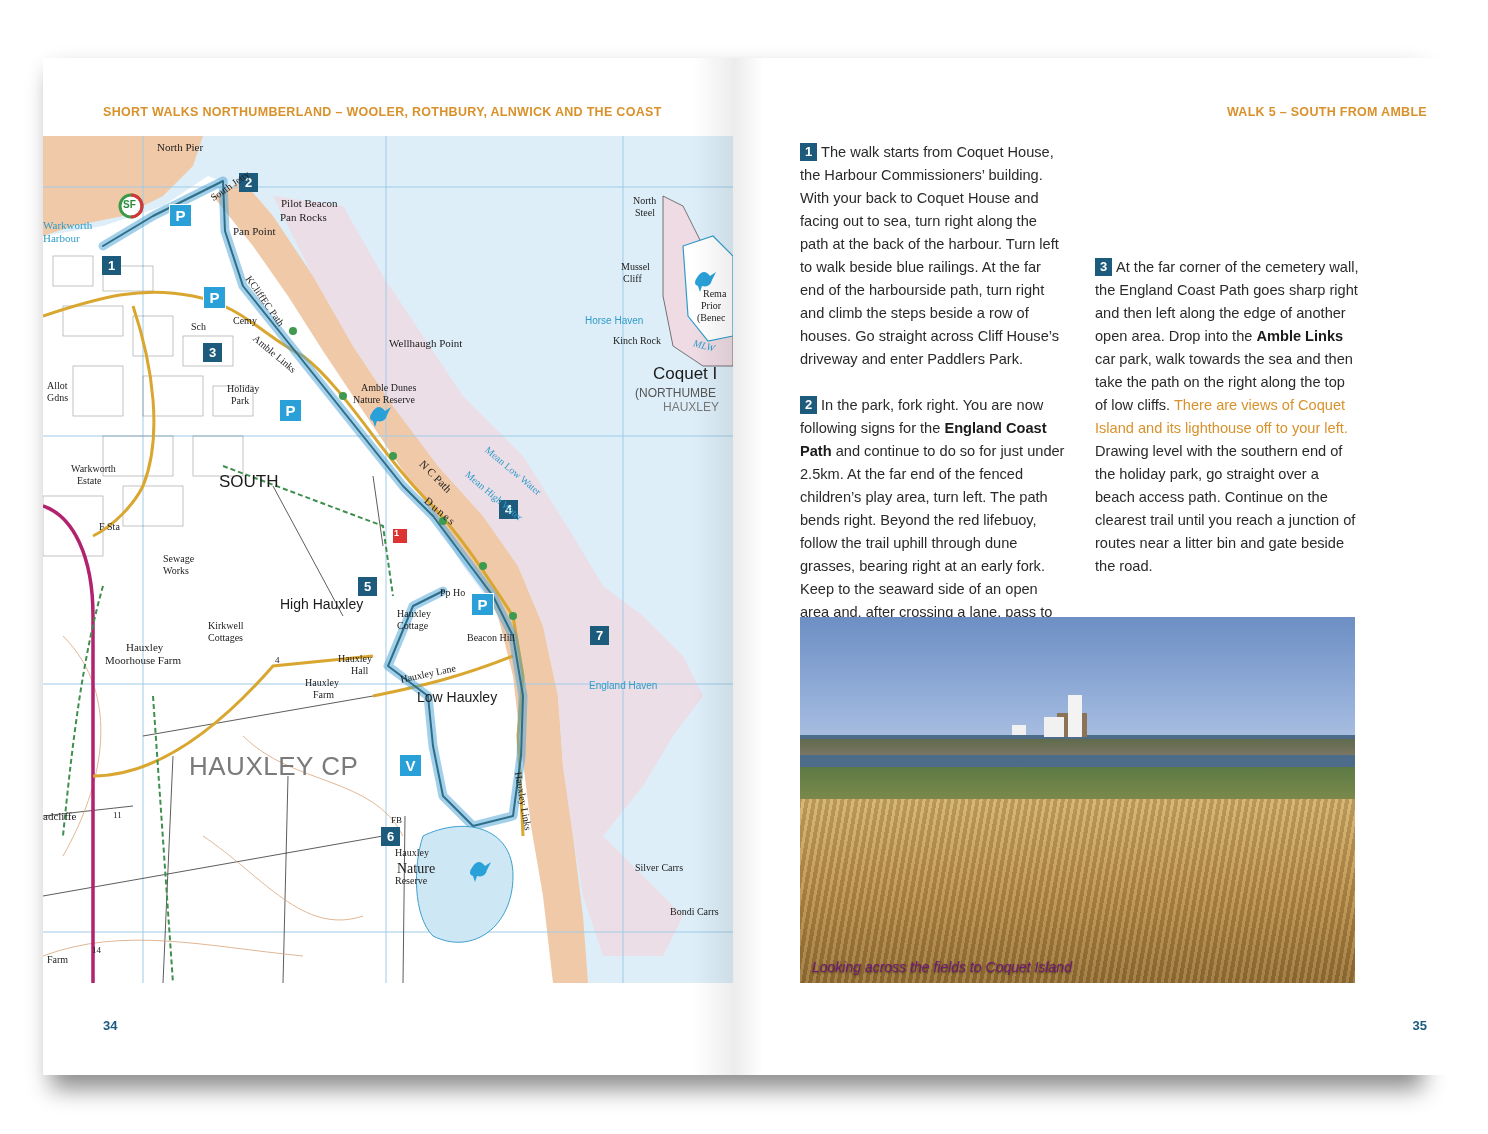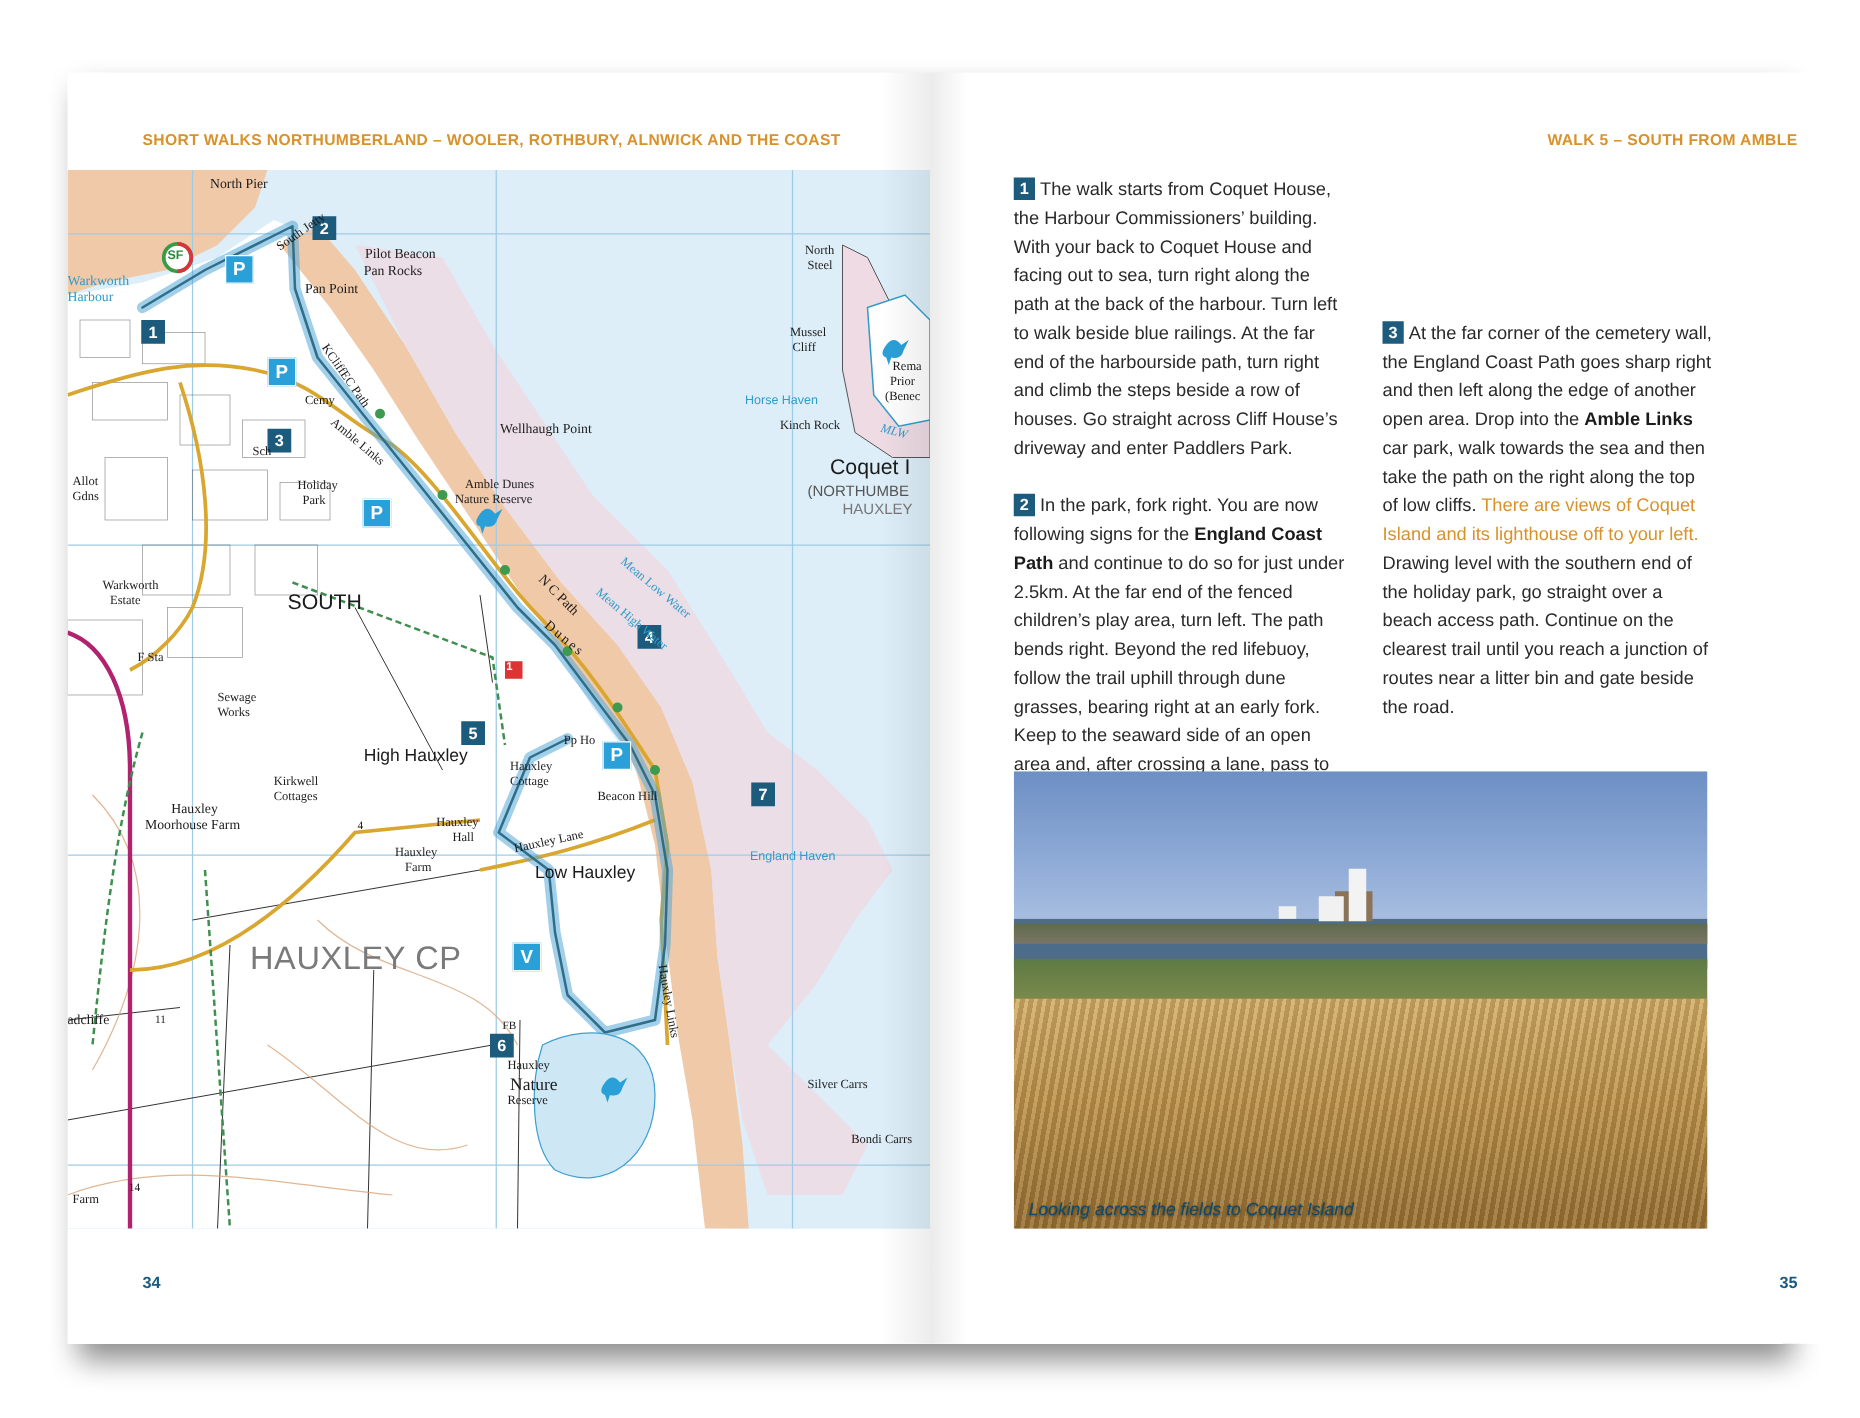--- a/index.html
+++ b/index.html
@@ -1,17 +1,17 @@
 <!DOCTYPE html>
 <html><head>
 <meta charset="utf-8">
 <style>
   html,body{margin:0;padding:0;}
   body{width:1488px;height:1134px;background:#ffffff;position:relative;overflow:hidden;font-family:"Liberation Sans",sans-serif;}
-  .spread{position:absolute;left:54px;top:58px;width:1372px;height:1017px;box-shadow:8px 14px 22px rgba(0,0,0,0.45);}
+  .spread{position:absolute;left:43px;top:58px;width:1372px;height:1017px;box-shadow:8px 14px 22px rgba(0,0,0,0.45);}
   .page{position:absolute;top:0;height:1017px;background:#fff;}
   .page.left{left:0;width:690px;}
   .page.right{left:690px;width:752px;}
   .gutter-l{position:absolute;right:0;top:0;width:40px;height:100%;background:linear-gradient(to right,rgba(0,0,0,0),rgba(0,0,0,0.07));}
   .gutter-r{position:absolute;left:0;top:0;width:30px;height:100%;background:linear-gradient(to left,rgba(0,0,0,0),rgba(0,0,0,0.08));}
   .running-head{position:absolute;top:47px;font-family:"Liberation Sans",sans-serif;font-weight:bold;font-size:12.5px;letter-spacing:0.3px;color:#d9922b;white-space:nowrap;}
   .running-head.left{left:60px;}
   .running-head.right{right:58px;}
   .folio{position:absolute;top:960px;font-weight:bold;font-size:13px;color:#1a5a80;}
   .folio.left{left:60px;}
@@ -41,21 +41,21 @@
   .sea2{position:absolute;left:0;top:118px;width:100%;height:40px;background:#4d6c8a;}
   .island{position:absolute;left:0;top:118px;width:100%;height:20px;}
   .grass{position:absolute;left:0;top:150px;width:100%;height:38px;background:linear-gradient(#5d7a45,#7f8c4c);}
   .field{position:absolute;left:0;top:182px;width:100%;height:184px;background:
      repeating-linear-gradient(100deg,rgba(120,85,30,0.25) 0 2px,rgba(255,230,170,0.18) 2px 5px,rgba(100,70,25,0.2) 5px 7px),
      linear-gradient(#cfae6c,#b88f4c 45%,#8f6a33);}
   .lighthouse{position:absolute;left:268px;top:78px;width:14px;height:42px;background:#f3f3f3;}
   .lh-base{position:absolute;left:257px;top:96px;width:30px;height:24px;background:#8a7357;}
   .house1{position:absolute;left:244px;top:100px;width:20px;height:20px;background:#f1f1f1;}
   .house2{position:absolute;left:212px;top:108px;width:14px;height:10px;background:#f1f1f1;}
-  .caption{position:absolute;left:12px;bottom:8px;color:#0c4a6e;font-style:italic;font-size:14px;font-family:"Liberation Sans",sans-serif;text-shadow:0 1px 2px rgba(0,0,0,0.5);}
+  .caption{position:absolute;left:12px;bottom:8px;color:#701a75;font-style:italic;font-size:14px;font-family:"Liberation Sans",sans-serif;text-shadow:0 1px 2px rgba(0,0,0,0.5);}
 </style>
 </head>
 <body>
 
 <div class="spread">
 
   <div class="page left">
     <div class="running-head left">SHORT WALKS NORTHUMBERLAND – WOOLER, ROTHBURY, ALNWICK AND THE COAST</div>
 
     <div class="map">
@@ -176,21 +176,21 @@
 
       <div class="lbl" style="left:114px;top:6px;">North Pier</div>
       <div class="lbl" style="left:165px;top:45px;transform:rotate(-35deg);font-size:10px;">South Jetty</div>
       <div class="lbl sea" style="left:0px;top:84px;">Warkworth</div>
       <div class="lbl sea" style="left:0px;top:97px;">Harbour</div>
       <div class="lbl" style="left:238px;top:62px;">Pilot Beacon</div>
       <div class="lbl" style="left:237px;top:76px;">Pan Rocks</div>
       <div class="lbl" style="left:190px;top:90px;">Pan Point</div>
       <div class="lbl" style="left:192px;top:160px;transform:rotate(55deg);font-size:10px;">KCliffEC Path</div>
       <div class="lbl" style="left:190px;top:180px;font-size:10px;">Cemy</div>
-      <div class="lbl" style="left:148px;top:186px;font-size:10px;margin-top:35px;">Sch</div>
+      <div class="lbl" style="left:148px;top:186px;font-size:10px;">Sch</div>
       <div class="lbl" style="left:205px;top:213px;transform:rotate(40deg);font-size:10px;">Amble Links</div>
       <div class="lbl" style="left:346px;top:202px;">Wellhaugh Point</div>
       <div class="lbl" style="left:318px;top:247px;font-size:10px;">Amble Dunes</div>
       <div class="lbl" style="left:310px;top:259px;font-size:10px;">Nature Reserve</div>
       <div class="lbl" style="left:184px;top:248px;font-size:10px;">Holiday</div>
       <div class="lbl" style="left:188px;top:260px;font-size:10px;">Park</div>
       <div class="lbl" style="left:4px;top:245px;font-size:10px;">Allot</div>
       <div class="lbl" style="left:4px;top:257px;font-size:10px;">Gdns</div>
       <div class="lbl" style="left:28px;top:328px;font-size:10px;">Warkworth</div>
       <div class="lbl" style="left:34px;top:340px;font-size:10px;">Estate</div>

